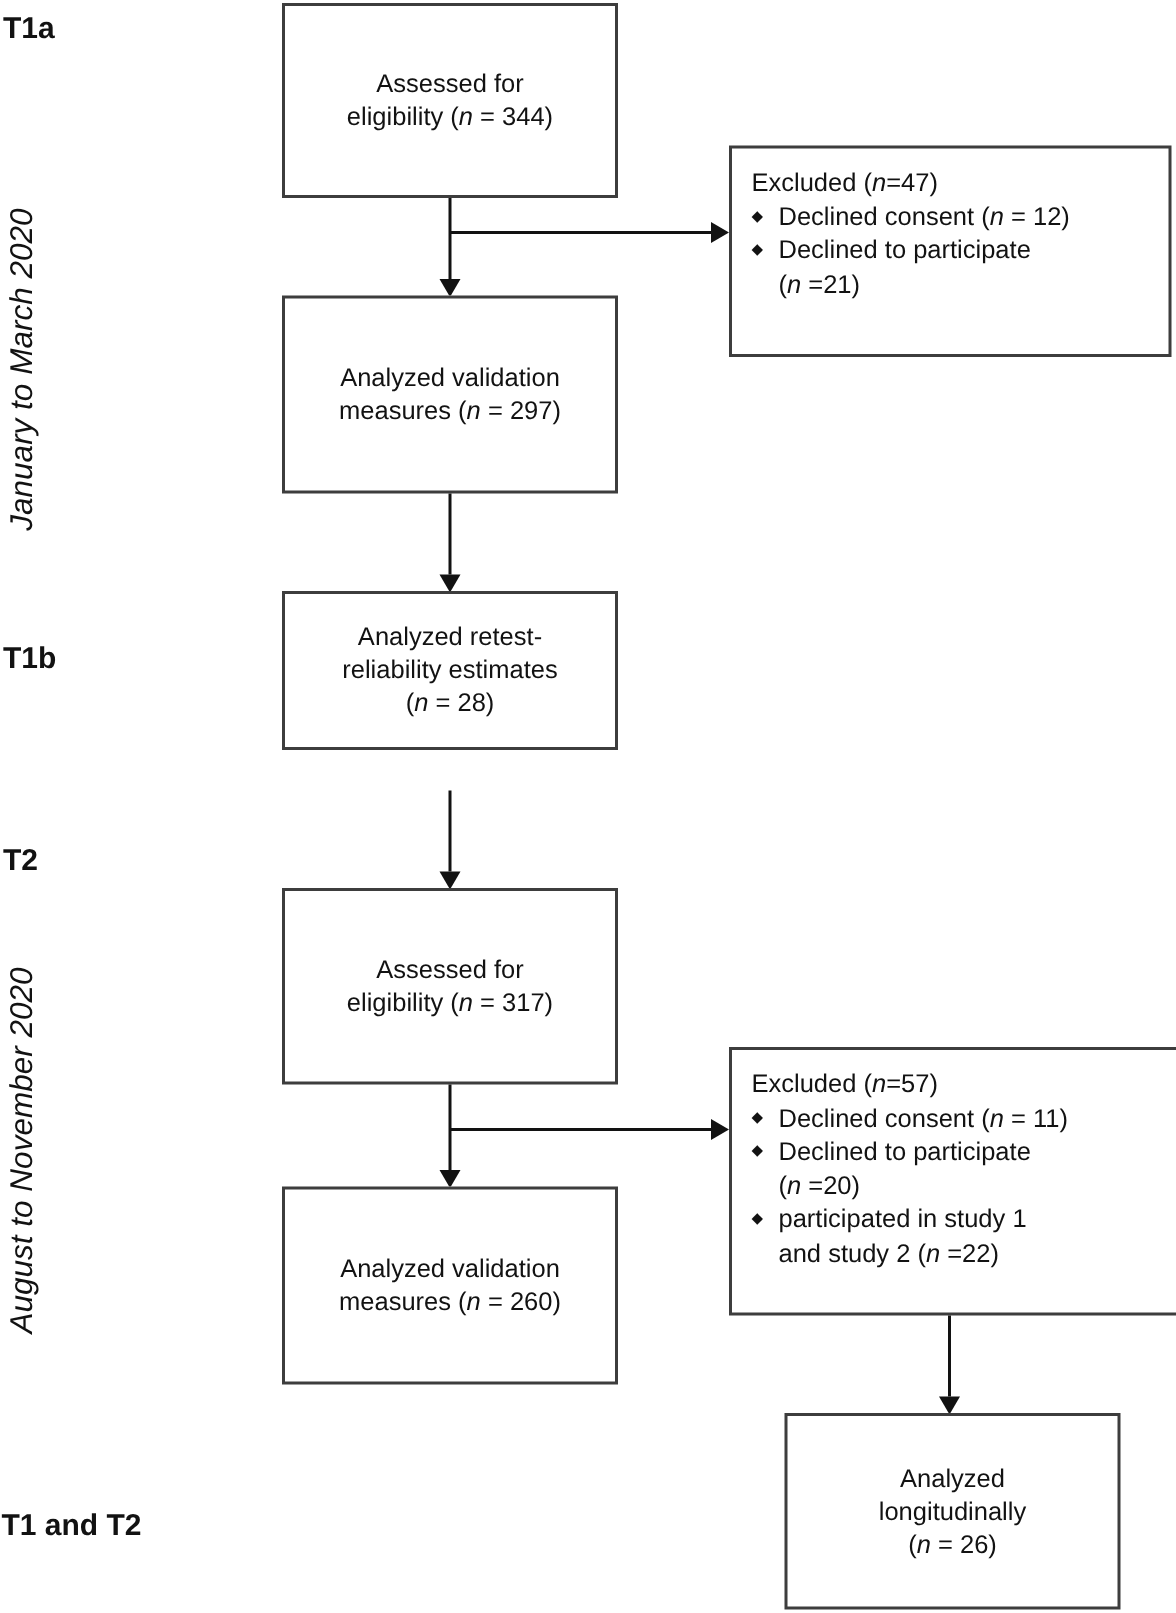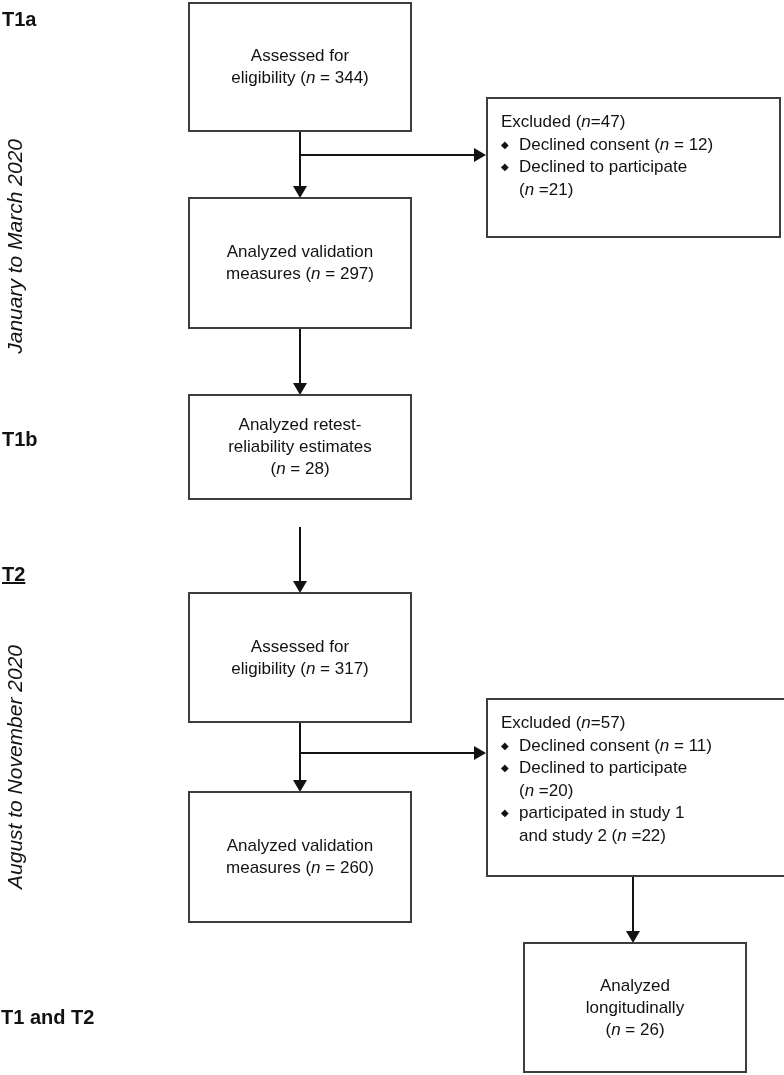--- a/index.html
+++ b/index.html
@@ -81,21 +81,21 @@
     white-space: nowrap;
   }
 </style>
 </head>
 <body>
 
 <div class="canvas">
 
   <div class="stage-label" style="left:2px; top:8px;">T1a</div>
   <div class="stage-label" style="left:2px; top:428px;text-align:center;">T1b</div>
-  <div class="stage-label" style="left:2px; top:563px;text-decoration:underline;">T2</div>
+  <div class="stage-label" style="left:2px; top:563px;">T2</div>
   <div class="stage-label" style="left:1px; top:1006px;">T1 and T2</div>
 
   <div class="time-label" style="left:0px; top:128px; height:236px;">
     <span>January to March 2020</span>
   </div>
   <div class="time-label" style="left:0px; top:626px; height:282px;">
     <span>August to November 2020</span>
   </div>
 
   <div class="box centered" style="left:188px; top:2px; width:224px; height:130px;">

